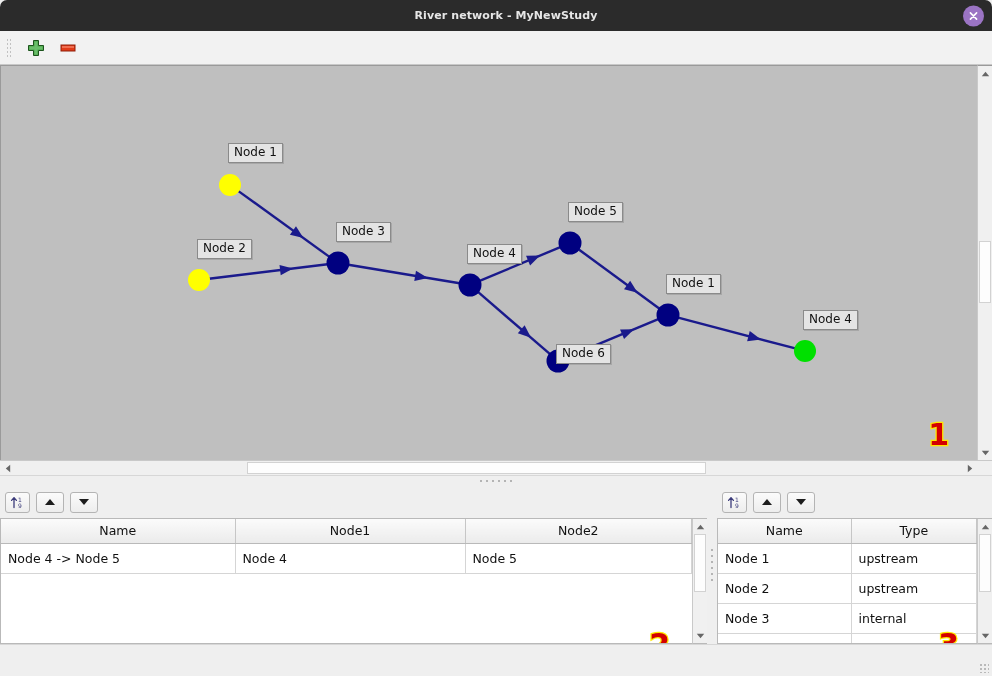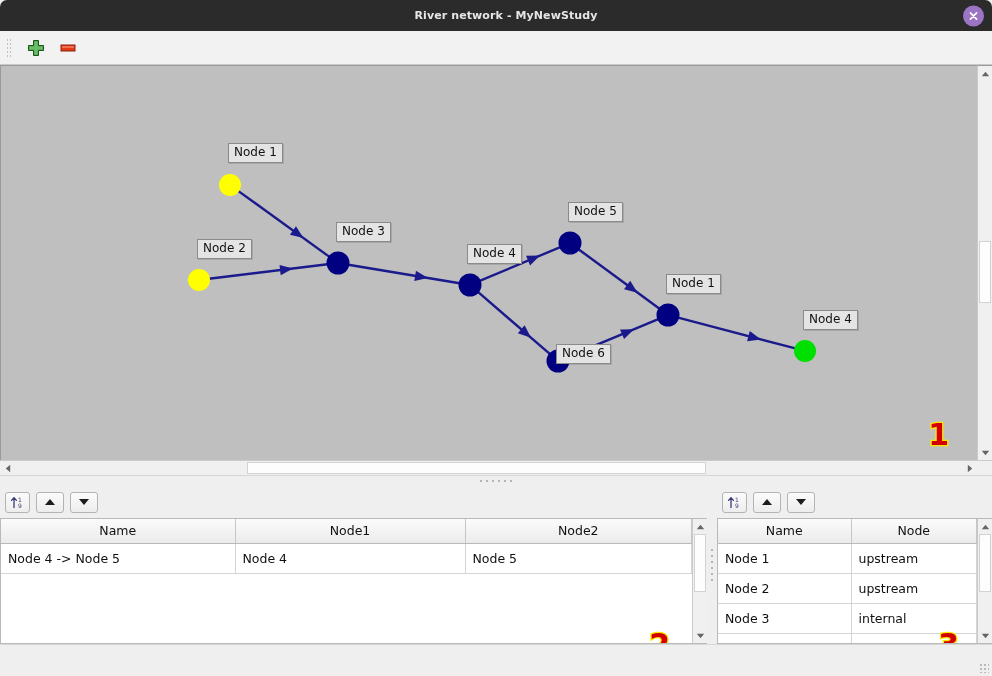--- a/index.html
+++ b/index.html
@@ -474,21 +474,21 @@
       <div class="table-wrap">
         <div class="table-scroll-area">
           <table class="grid">
             <colgroup>
                 <col style="width:133px">
                 <col>
               </colgroup>
             <thead>
                 <tr id="nodes-head">
                   <th>Name</th>
-                  <th>Node</th>
+                  <th>Type</th>
                 </tr>
               </thead>
             <tbody id="nodes-body">
                 <tr>
                   <td>Node 1</td>
                   <td>upstream</td>
                 </tr>
                 <tr>
                   <td>Node 2</td>
                   <td>upstream</td>

